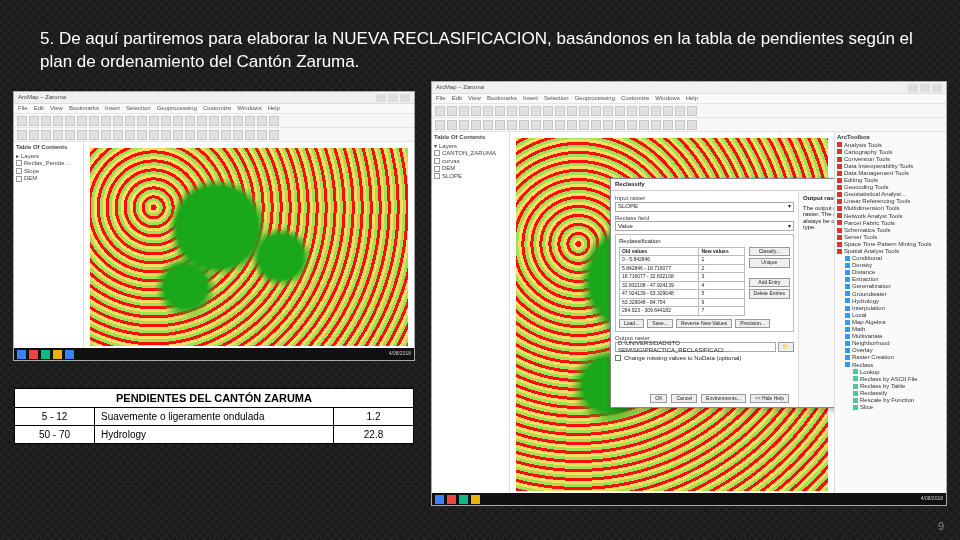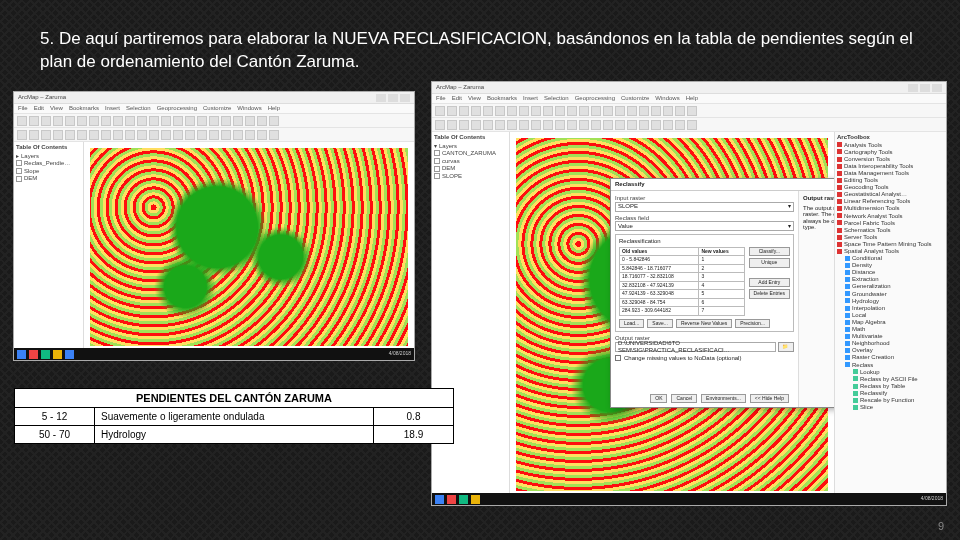--- a/index.html
+++ b/index.html
@@ -92,21 +92,21 @@
   .grp .row{display:flex; gap:4px;}
   .btn { border:1px solid #999; background:#efefef; padding:1px 4px; font-size:5px; text-align:center;}
   .outp { display:flex; gap:2px;}
   .outp .inp{flex:1;}
   .cbx{display:flex; align-items:center; gap:3px; margin-top:3px;}
   .cbx .box{width:6px;height:6px;border:1px solid #777;}
   .dialog .dbot{position:absolute; bottom:4px; right:80px; display:flex; gap:4px;}
 
   
   .ptable {
-    position:absolute; left:14px; top:388px; width:440px;
+    position:absolute; left:14px; top:388px; width:400px;
     background:#fff; color:#000; font-size:10px;
     border-collapse:collapse;
   }
   .ptable th,.ptable td { border:1px solid #000; padding:3px 6px; }
   .ptable .title-row th { text-align:center; font-weight:bold; font-size:11px; }
   .ptable .hdr-row th { text-align:center; font-weight:bold; }
   .ptable td.c1{ text-align:center; width:80px;}
   .ptable td.c2{ text-align:left;margin-left:31px;}
   .ptable td.c3{ text-align:center; width:80px;}
 
@@ -590,23 +590,23 @@
 <table class="ptable">
   <tbody>
       <tr class="title-row">
         <th colspan="3">PENDIENTES DEL CANTÓN ZARUMA</th>
       </tr>
   </tbody>
     <tbody id="pend-rows">
       <tr>
         <td class="c1">5 - 12</td>
         <td class="c2">Suavemente o ligeramente ondulada</td>
-        <td class="c3">0.8</td>
+        <td class="c3">1.2</td>
       </tr>
       <tr>
         <td class="c1">50 - 70</td>
         <td class="c2">Hydrology</td>
-        <td class="c3">18.9</td>
+        <td class="c3">22.8</td>
       </tr>
     </tbody>
 </table>
 
 <div class="pagefoot">9</div>
 
 </body></html>

